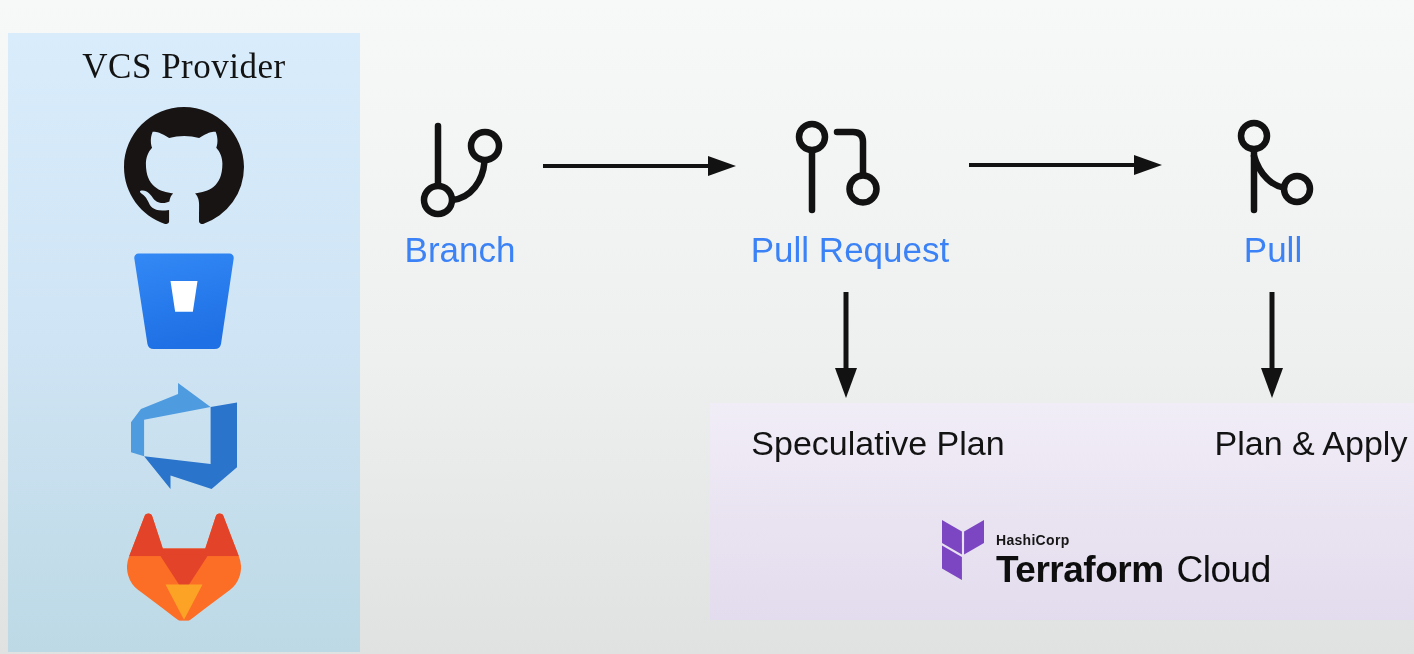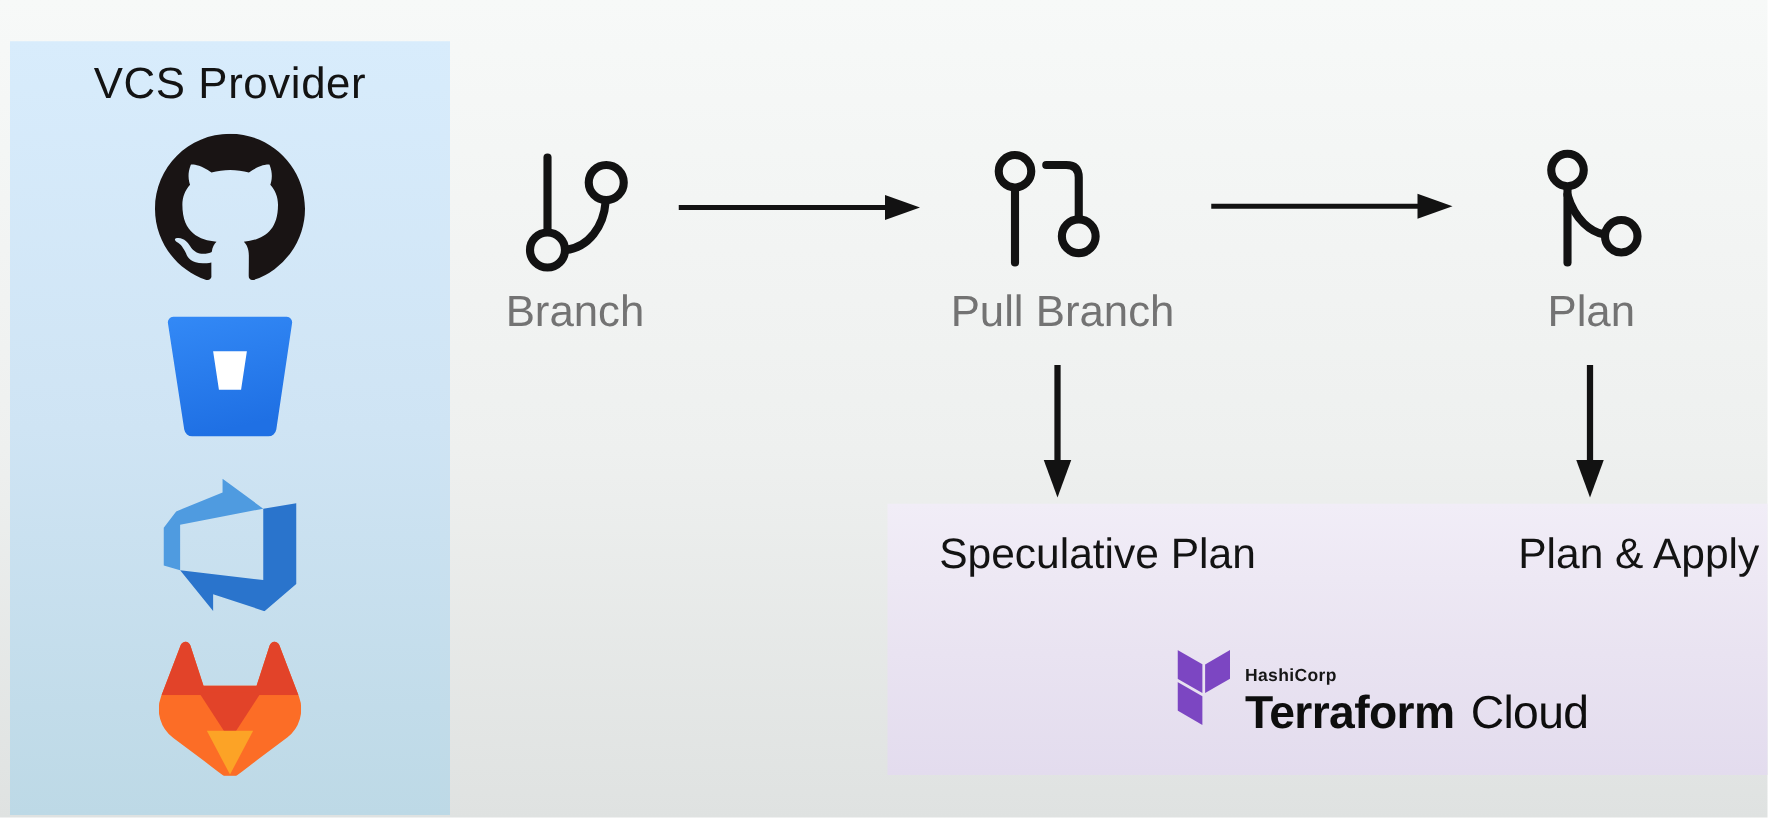--- a/index.html
+++ b/index.html
@@ -10,34 +10,35 @@
     background:linear-gradient(180deg,#f7f9f8 0%,#eef0ef 55%,#dfe2e1 100%);
     overflow:hidden;
     color:#121212;
   }
   .abs { position:absolute; }
 
   
   .vcs-panel {
     left:8px; top:33px; width:352px; height:619px;
     background:linear-gradient(180deg,#d8ecfc 0%,#cfe4f4 50%,#bdd9e6 100%);
+    font-family:Liberation Serif, serif;
   }
   .vcs-title {
     position:absolute; top:14px; left:0; width:100%;
     text-align:center; font-size:35px; color:#131313; letter-spacing:0.5px;
   }
   .logo { position:absolute; left:50%; transform:translateX(-50%); }
   .logo-github    { top:74px;  }
   .logo-bitbucket { top:218px; }
   .logo-azure     { top:350px; }
   .logo-gitlab    { top:478px; }
 
   
   .step-icon  { width:100px; height:100px; }
-  .step-label { font-size:35px; text-align:center; width:220px; color:#737373; }
+  .step-label { font-size:35px; text-align:center; width:220px; color:#3b82f6; }
   .lbl-branch { left:350px; top:230px; }
   .lbl-pr     { left:740px; top:230px; }
   .lbl-merge  { left:1163px; top:230px; }
   .ic-branch  { left:408px; top:120px; }
   .ic-pr      { left:787px; top:117px; }
   .ic-merge   { left:1223px; top:117px; }
 
   .arrow-h1 { left:540px; top:150px; }
   .arrow-h2 { left:966px; top:149px; }
   .arrow-v1 { left:830px; top:288px; }
@@ -125,22 +126,22 @@
 </svg>
 
 <svg class="abs step-icon ic-merge" viewBox="0 0 100 100" fill="none" stroke="#121212" stroke-width="6.5" stroke-linecap="round">
   <circle cx="31" cy="19" r="13"></circle>
   <line x1="31" y1="33" x2="31" y2="93"></line>
   <path d="M31,39 C37,59 50,69 60.5,70.5"></path>
   <circle cx="74" cy="72" r="13"></circle>
 </svg>
 
 <div class="abs step-label lbl-branch">Branch</div>
-<div class="abs step-label lbl-pr">Pull Branch</div>
-<div class="abs step-label lbl-merge">Plan</div>
+<div class="abs step-label lbl-pr">Pull Request</div>
+<div class="abs step-label lbl-merge">Pull</div>
 
 <svg class="abs arrow-h1" width="200" height="32">
   <line x1="3" y1="16" x2="172" y2="16" stroke="#121212" stroke-width="4"></line>
   <polygon points="168,6 196,16 168,26" fill="#121212"></polygon>
 </svg>
 <svg class="abs arrow-h2" width="200" height="32">
   <line x1="3" y1="16" x2="172" y2="16" stroke="#121212" stroke-width="4"></line>
   <polygon points="168,6 196,16 168,26" fill="#121212"></polygon>
 </svg>
 <svg class="abs arrow-v1" width="32" height="114">

